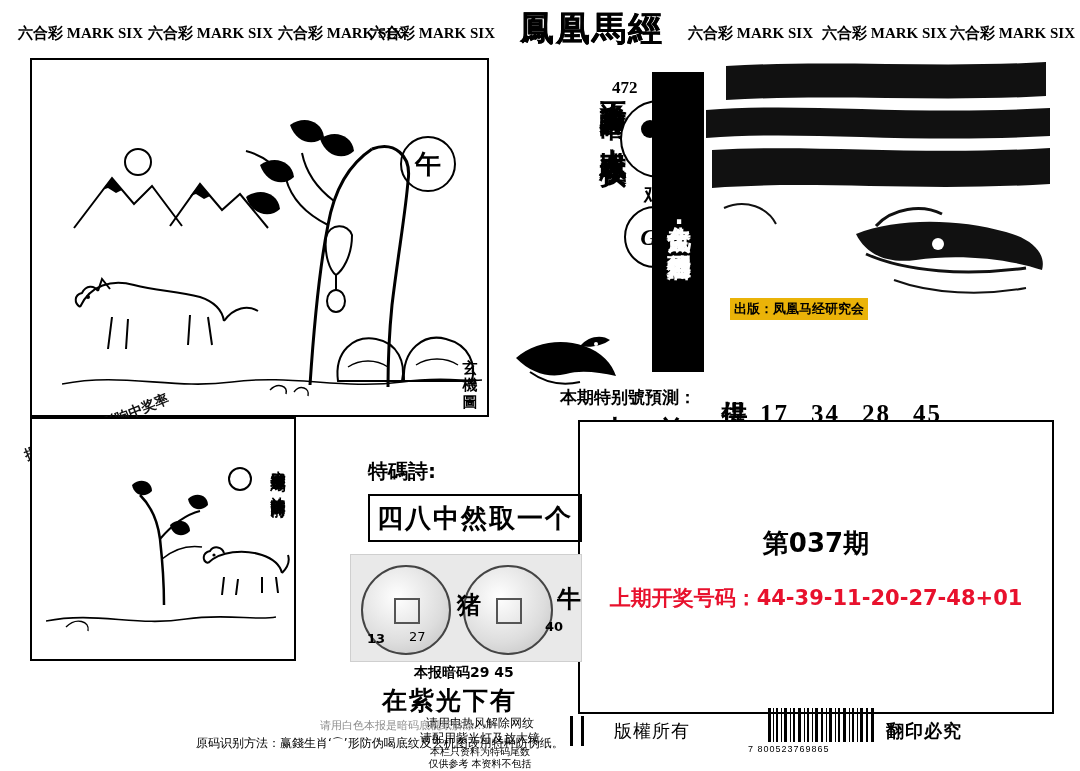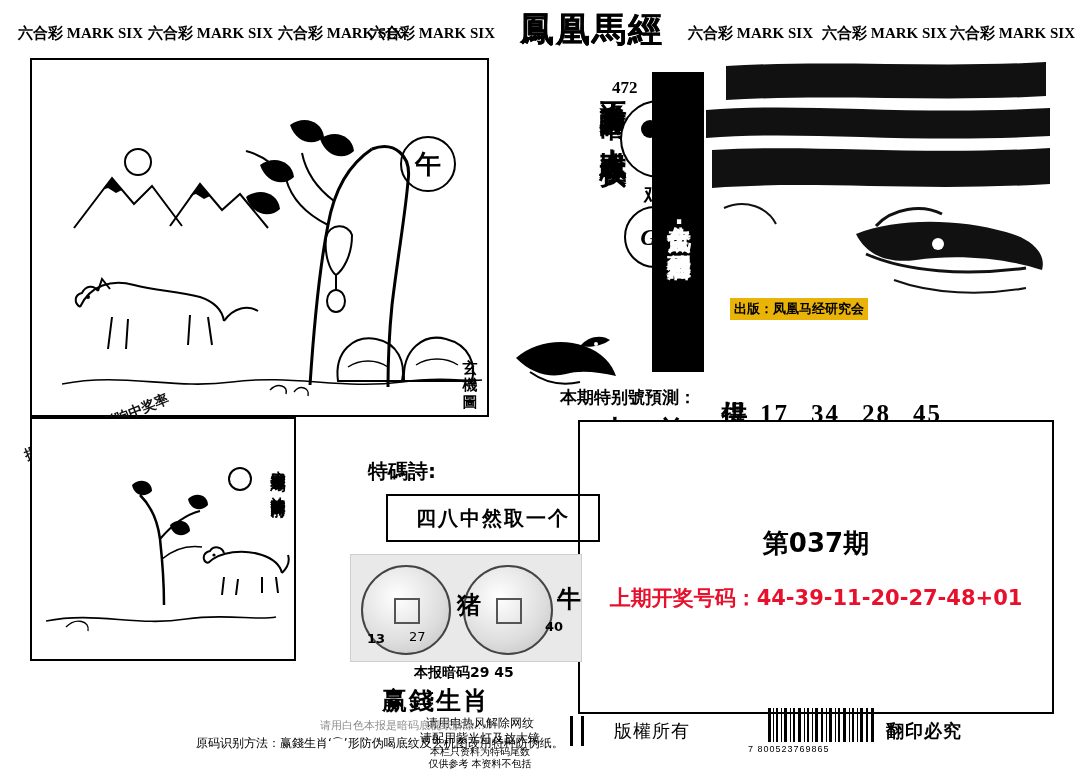--- a/index.html
+++ b/index.html
@@ -15,21 +15,21 @@
 
   
   .banner{position:absolute;left:0;top:0;width:1080px;height:56px;}
   .mark-six{
     position:absolute;top:24px;
     font-family:"Liberation Serif","DejaVu Serif",serif;
     font-size:15px;font-weight:bold;white-space:nowrap;letter-spacing:0px;
   }
   .masthead{
     position:absolute;left:492px;top:8px;width:200px;height:42px;
-    font-family:Liberation Sans, sans-serif;
+    font-family:Liberation Serif, serif;
     font-size:34px;font-weight:bold;letter-spacing:2px;
     text-align:center;line-height:42px;
     -webkit-text-stroke:0.4px #000;
   }
 
   
   .frame{position:absolute;left:30px;top:58px;width:1020px;height:660px;}
 
   
   .pic-box{
@@ -168,23 +168,23 @@
   }
   .last-draw{
     position:absolute;left:0;top:162px;width:472px;text-align:center;
     font-size:21px;font-weight:bold;color:#e8112d;white-space:nowrap;
   }
 
   
   .tema{position:absolute;left:300px;top:400px;width:260px;height:230px;}
   .tema-title{position:absolute;left:38px;top:0px;font-size:20px;font-weight:bold;}
   .tema-box{
-    position:absolute;left:56px;top:36px;width:210px;height:44px;
+    position:absolute;left:38px;top:36px;width:210px;height:44px;
     border:2px solid #000;text-align:center;line-height:44px;
-    font-size:20px;font-weight:bold;letter-spacing:2px;
+    font-size:26px;font-weight:bold;letter-spacing:2px;
   }
   .coins{
     position:absolute;left:20px;top:96px;width:230px;height:106px;
     background:#e9e9e9;border:1px solid #cfcfcf;
   }
   .coin{
     position:absolute;top:10px;width:86px;height:86px;border-radius:50%;
     border:2px solid #444;background:radial-gradient(circle at 40% 35%, #fff 0%, #ddd 60%, #bdbdbd 100%);
   }
   .coin.c1{left:10px;}
@@ -389,21 +389,21 @@
           <div class="coin-sq"></div>
         </div>
         <div class="zodiac-zhu">猪</div>
         <div class="zodiac-niu">牛</div>
         <div class="n13">13</div>
         <div class="n27">27</div>
         <div class="n40">40</div>
       </div>
 
       <div class="code2945">本报暗码29  45</div>
-      <div class="win-title">赢錢生肖</div>
+      <div class="win-title">在紫光下有</div>
       <div class="tips">
         <div>请用电热风解除网纹</div>
         <div>请配用紫光灯及放大镜</div>
         <div class="small">本栏只资料为特码尾数</div>
         <div class="small">仅供参考 本资料不包括</div>
       </div>
     </div>
 
   </div>
 

